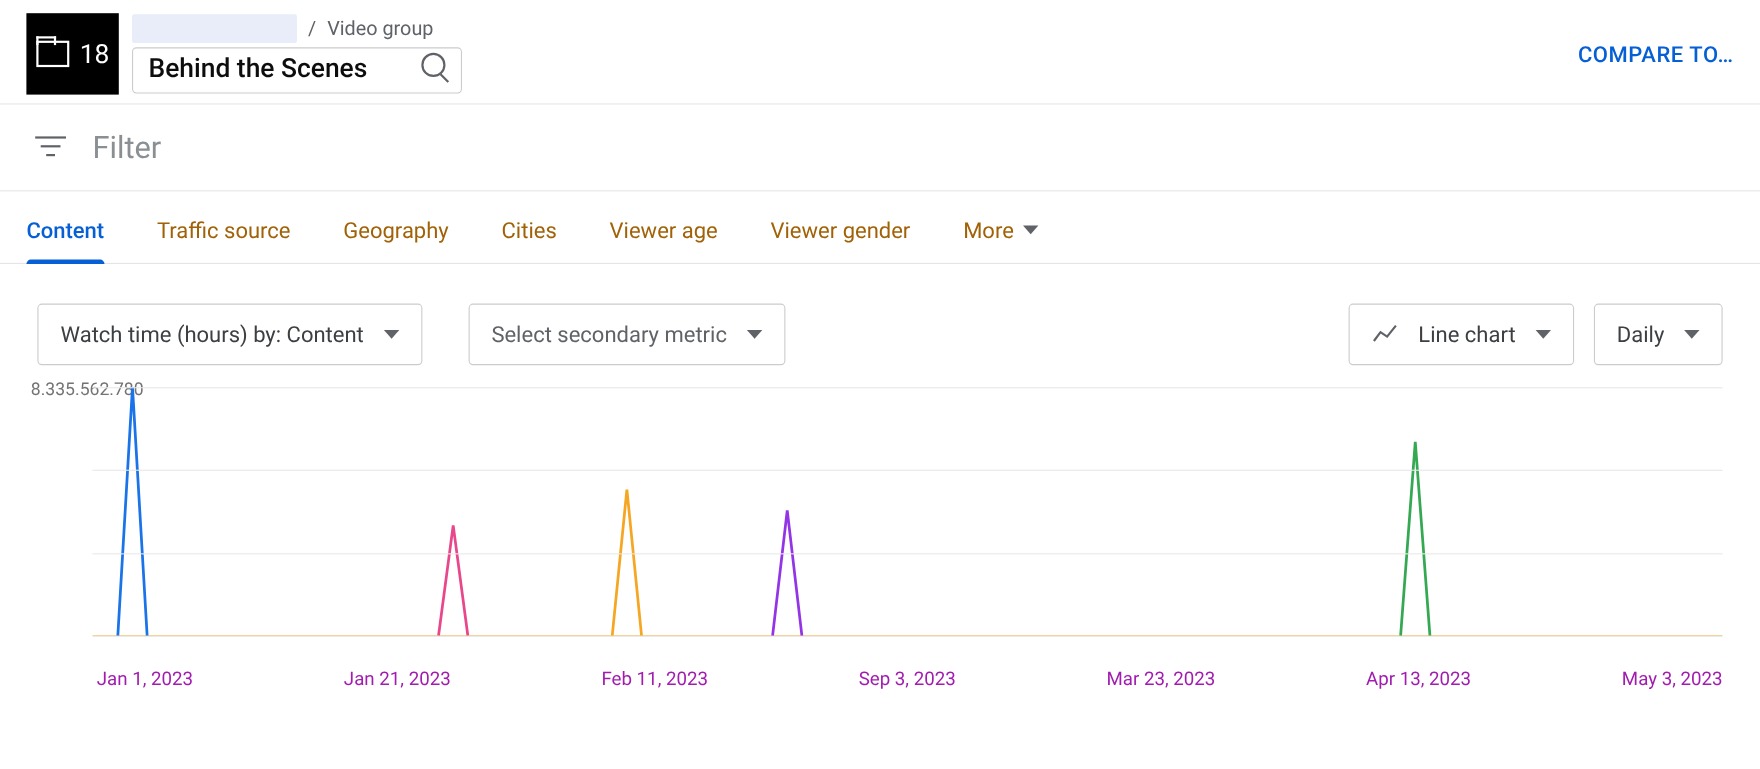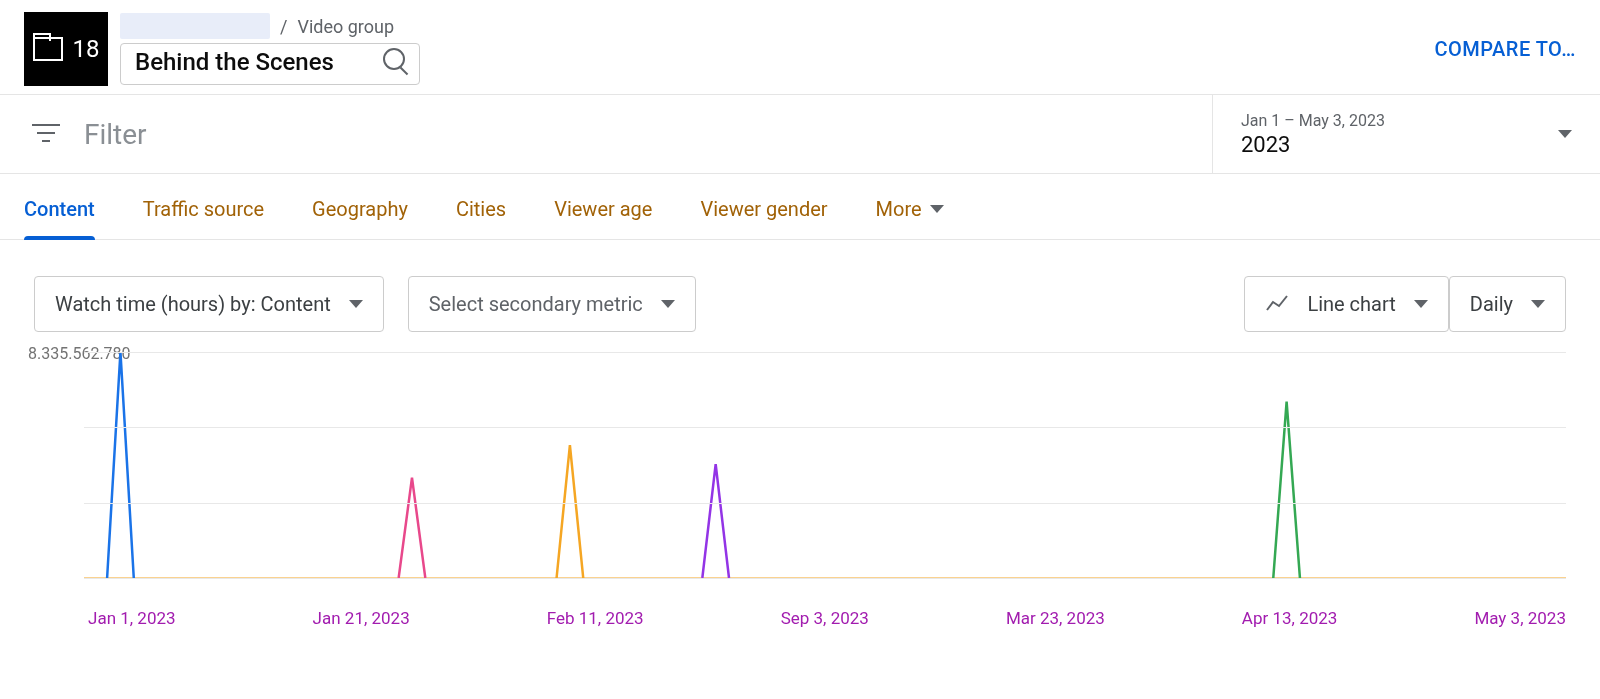--- a/index.html
+++ b/index.html
@@ -52,21 +52,21 @@
     border-left: 1px solid #e5e5e5; height: 100%; width: 388px;
     display: flex; align-items: center; padding: 0 28px; justify-content: space-between;
   }
   .date-range-small { font-size: 16px; color: #5f6368; }
   .date-year { font-size: 22px; font-weight: 400; margin-top: 2px; }
   .tabs-row { display: flex; align-items: flex-end; gap: 48px; padding: 0 24px; border-bottom: 1px solid #e5e5e5; height: 66px; }
   .tab { font-size: 20px; color: #a16207; padding: 18px 0; position: relative; cursor: pointer; }
   .tab.active { color: #065fd4; font-weight: 500; }
   .tab.active::after { content:""; position:absolute; left:0; right:0; bottom:-1px; height:4px; background:#065fd4; border-radius:4px 4px 0 0; }
   .more-tab { display:flex; align-items:center; gap:8px; }
-  .controls-row { display:flex; align-items:center; gap:0; padding: 36px 34px 12px 34px; }
+  .controls-row { display:flex; align-items:center; gap:18px; padding: 36px 34px 12px 34px; }
   .select-box {
     border:1px solid #ccc; border-radius:4px; height:56px; padding:0 20px;
     display:flex; align-items:center; gap:18px; font-size:20px; color:#3c4043; background:#fff; cursor:pointer;
   }
   .select-box.secondary { color:#5f6368;margin-left:24px; }
   .spacer { flex:1; }
   .line-icon { width:24px; height:24px; display:inline-block; }
   .caret { width:0; height:0; border-left:7px solid transparent; border-right:7px solid transparent; border-top:8px solid #5f6368; }
   .chart-wrap { padding: 0 34px 10px 34px; }
   .chart-area { position:relative; height:260px; margin-left:50px; }
@@ -101,27 +101,20 @@
 </div>
 
 <div class="filter-row">
   <div class="filter-left">
     <span class="filter-icon-lines">
         <span></span>
         <span></span>
         <span></span>
       </span>
     <span class="filter-placeholder">Filter</span>
-  </div>
-  <div class="date-box">
-    <div>
-      <div class="date-range-small">Jan 1 – May 3, 2023</div>
-      <div class="date-year">2023</div>
-    </div>
-    <span class="caret"></span>
   </div>
 </div>
 
 <div class="tabs-row" id="tabs-row">
 
   <div class="tab active">Content</div>
     <div class="tab">Traffic source</div>
     <div class="tab">Geography</div>
     <div class="tab">Cities</div>
     <div class="tab">Viewer age</div>

